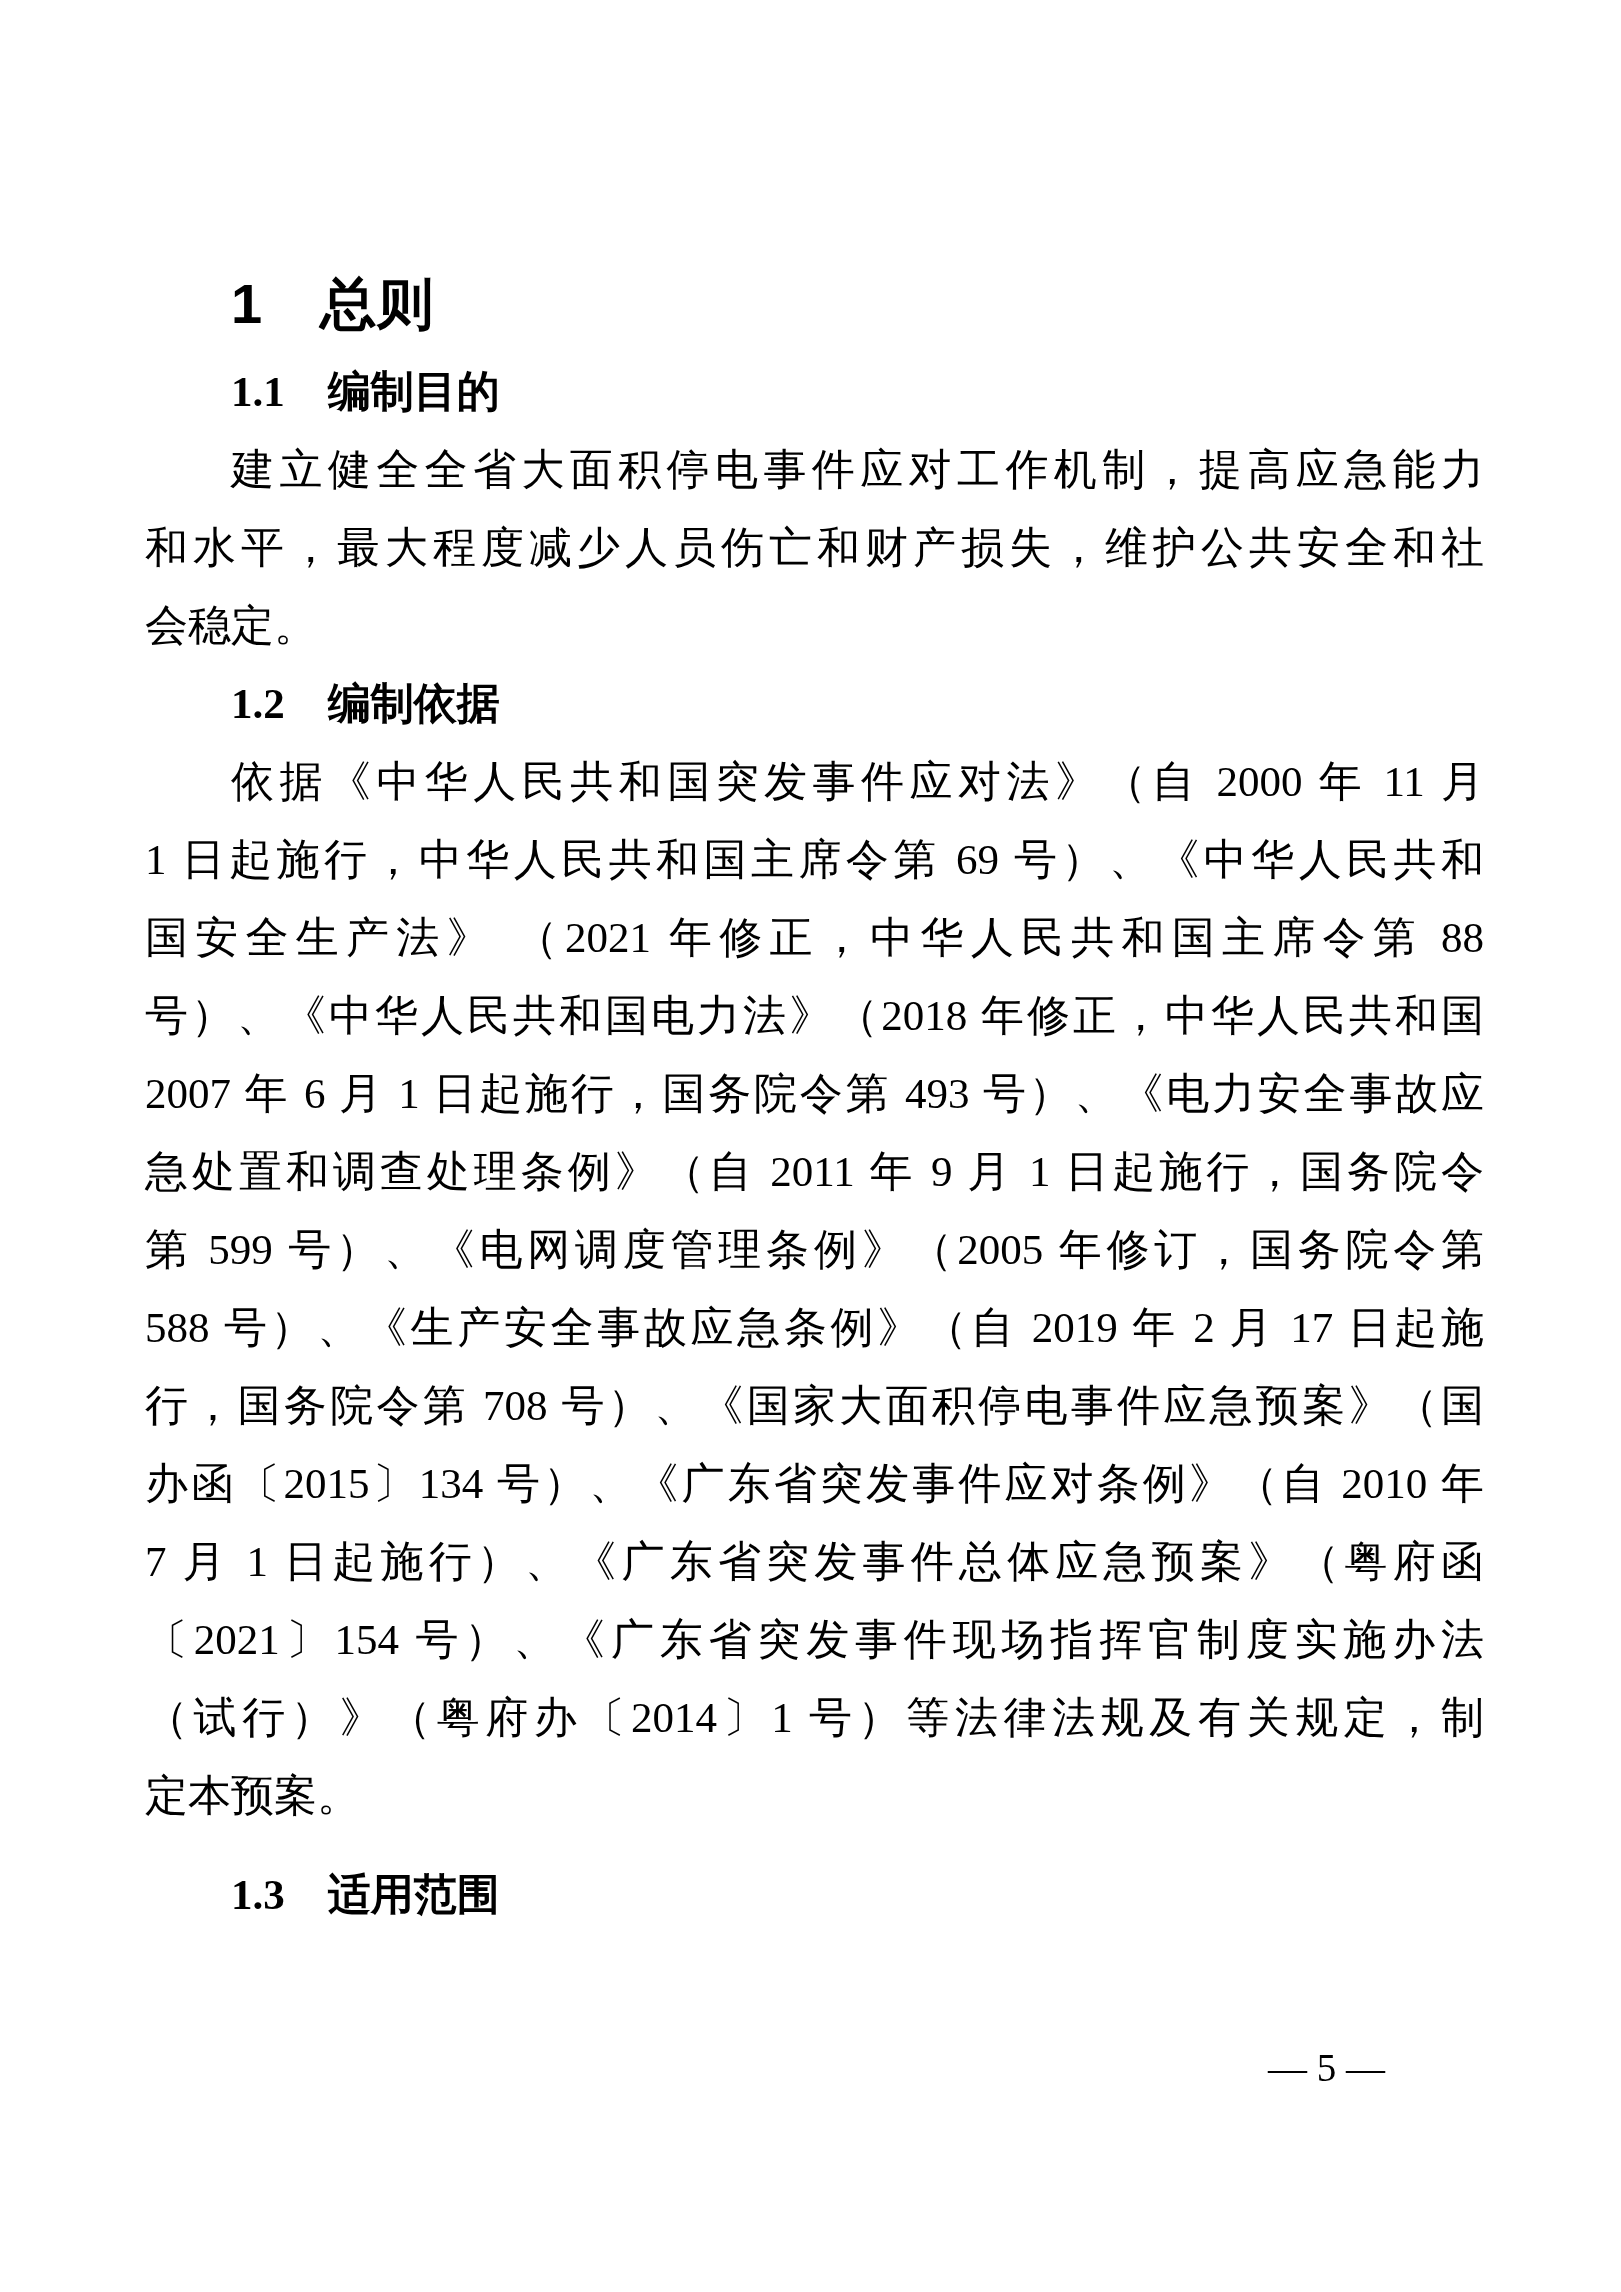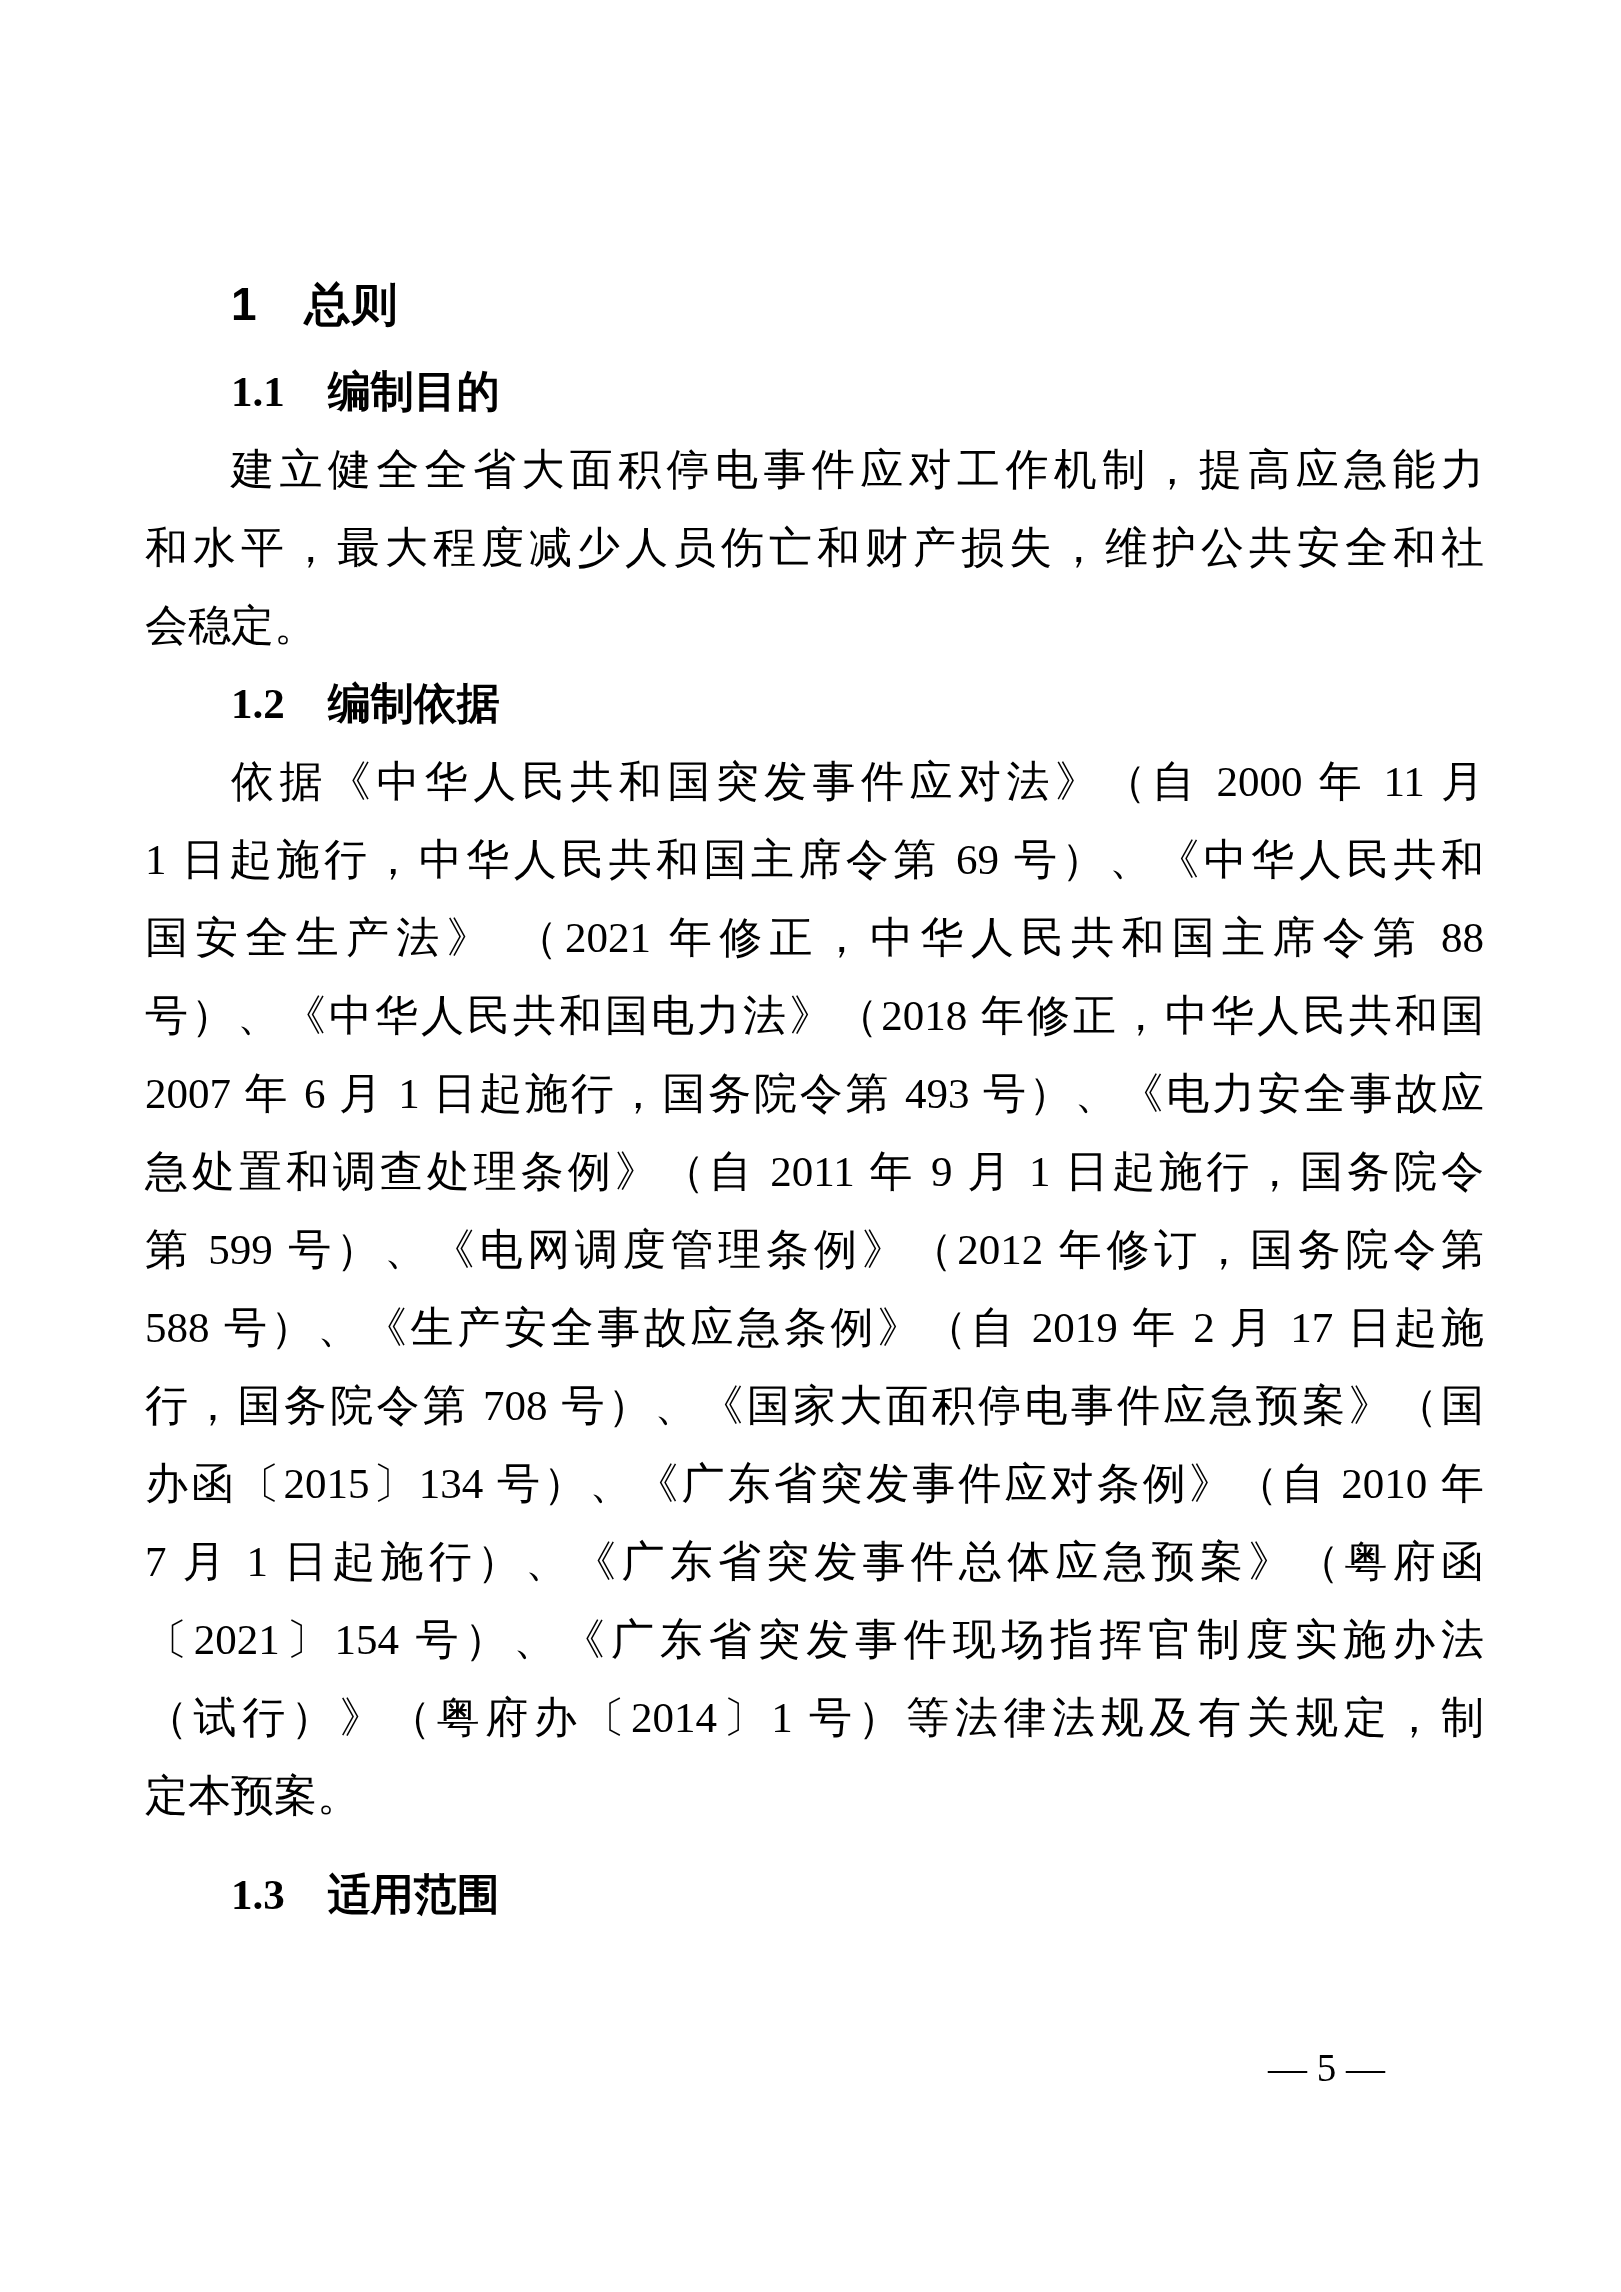--- a/index.html
+++ b/index.html
@@ -14,21 +14,21 @@
   }
   .content {
     position: absolute;
     left: 145px;
     top: 265px;
     width: 1339px;
   }
   .h1 {
     font-family: "Liberation Sans", sans-serif;
     font-weight: bold;
-    font-size: 46px;
+    font-size: 56px;
     line-height: 78px;
     padding-left: 86px;
     letter-spacing: 1px;
     margin: 0 0 9.8px 0;
   }
   .h2 {
     font-weight: bold;
     font-size: 43px;
     line-height: 78px;
     padding-left: 86px;
@@ -72,21 +72,21 @@
 
     <div class="h2">1.2　编制依据</div>
 
     <div class="para">
       <div class="line first">依据《中华人民共和国突发事件应对法》（自 2000 年 11 月</div>
       <div class="line">1 日起施行，中华人民共和国主席令第 69 号）、《中华人民共和</div>
       <div class="line">国安全生产法》 （2021 年修正，中华人民共和国主席令第 88</div>
       <div class="line">号）、《中华人民共和国电力法》（2018 年修正，中华人民共和国</div>
       <div class="line">2007 年 6 月 1 日起施行，国务院令第 493 号）、《电力安全事故应</div>
       <div class="line">急处置和调查处理条例》（自 2011 年 9 月 1 日起施行，国务院令</div>
-      <div class="line">第 599 号）、《电网调度管理条例》（2012 年修订，国务院令第</div>
+      <div class="line">第 599 号）、《电网调度管理条例》（2005 年修订，国务院令第</div>
       <div class="line">588 号）、《生产安全事故应急条例》（自 2019 年 2 月 17 日起施</div>
       <div class="line">行，国务院令第 708 号）、《国家大面积停电事件应急预案》（国</div>
       <div class="line">办函〔2015〕134 号）、《广东省突发事件应对条例》（自 2010 年</div>
       <div class="line">7 月 1 日起施行）、《广东省突发事件总体应急预案》（粤府函</div>
       <div class="line">〔2021〕154 号）、《广东省突发事件现场指挥官制度实施办法</div>
       <div class="line">（试行）》（粤府办〔2014〕1 号）等法律法规及有关规定，制</div>
       <div class="line last">定本预案。</div>
     </div>
 
     <div class="h2 gap-top">1.3　适用范围</div>

